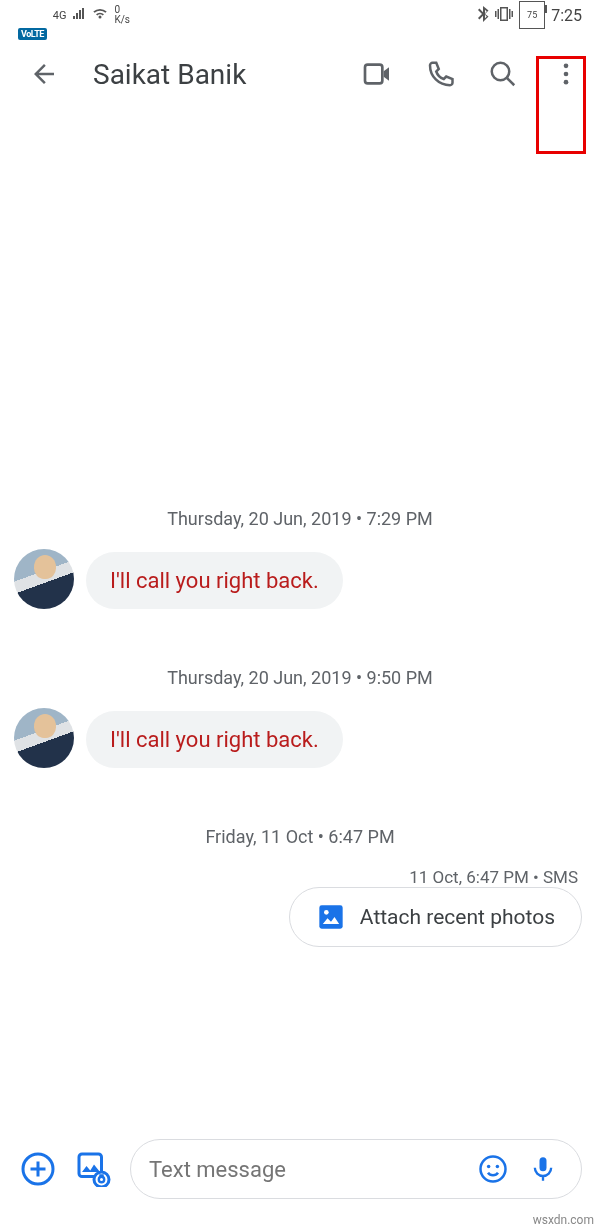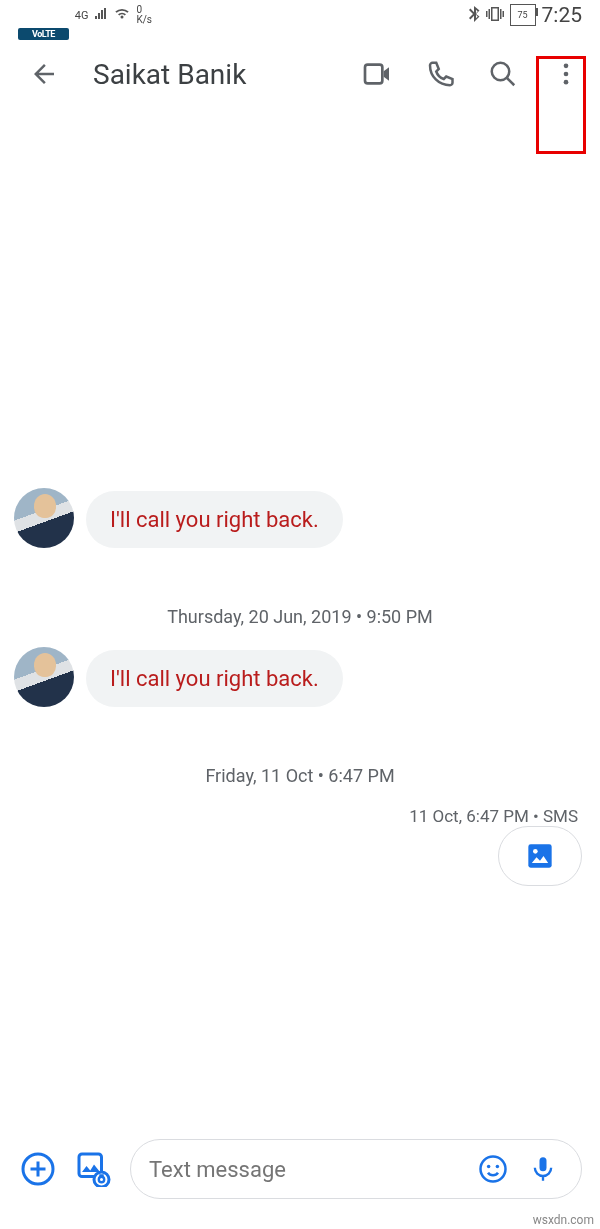--- a/index.html
+++ b/index.html
@@ -23,25 +23,25 @@
       height: 30px;
       font-size: 14px;
       color: #444;
     }
     .status-left, .status-right {
       display: flex;
       align-items: center;
       gap: 6px;
     }
     .volte-badge {
-      background: #0c4a6e;
+      background: #0369a1;
       color: #fff;
       font-size: 9px;
       font-weight: 700;
-      padding: 1px 14px;
+      padding: 1px 3px;
       border-radius: 2px;
       letter-spacing: -0.5px;
       margin-top: 37px;
     }
     .app-bar {
       display: flex;
       align-items: center;
       padding: 20px 10px 20px 20px;
       gap: 15px;
     }
@@ -205,25 +205,25 @@
     <span>
       <svg width="11" height="16" viewBox="0 0 11 16">
           <path fill="#555" d="M5 0v6.2L1.4 2.6 0 4l4 4-4 4 1.4 1.4L5 9.8V16l5.5-5.5L7 8l3.5-3.5L5 0zm2 3.8L8.7 5.5 7 7.2V3.8zm0 8.4V8.8l1.7 1.7L7 12.2z"></path>
         </svg>
     </span>
     <span>
       <svg width="18" height="14" viewBox="0 0 18 14">
           <path fill="#555" d="M0 4h1.5v6H0V4zm2.5-2H4v10H2.5V2zM14 2h1.5v10H14V2zm2.5 2H18v6h-1.5V4zM5 0h8v14H5V0zm1.5 1.5v11h5v-11h-5z"></path>
         </svg>
     </span>
-    <span style="border:1px solid #555;width:26px;height:22px;display:flex;align-items:center;justify-content:center;font-size:9px;position:relative;">
+    <span style="border:1px solid #555;width:26px;height:28px;display:flex;align-items:center;justify-content:center;font-size:9px;position:relative;">
       <span>75</span>
       <span style="position:absolute;right:-3px;top:3px;width:2px;height:8px;background:#555;"></span>
     </span>
-    <span style="font-size:21px;">7:25</span>
+    <span style="font-size:16px;">7:25</span>
   </div>
 </div>
 
 <div class="app-bar">
   <div class="icon-btn">
     <svg width="30" height="30" viewBox="0 0 24 24">
         <path fill="#5f6368" d="M20 11H7.8l5.6-5.6L12 4l-8 8 8 8 1.4-1.4L7.8 13H20v-2z"></path>
       </svg>
   </div>
   <div class="app-bar-title">Saikat Banik</div>
@@ -251,20 +251,21 @@
         <circle cx="12" cy="19" r="2" fill="#5f6368"></circle>
       </svg>
   </div>
 </div>
 
 <div class="highlight-box"></div>
 
 <div class="content">
   <div class="spacer"></div>
 
+  <div class="timestamp">Thursday, 20 Jun, 2019 • 7:29 PM</div>
   <div class="msg-row">
     <div class="avatar"></div>
     <div class="bubble grey">I'll call you right back.</div>
   </div>
 
   <div style="height:28px;"></div>
 
   <div class="timestamp">Thursday, 20 Jun, 2019 • 9:50 PM</div>
   <div class="msg-row">
     <div class="avatar"></div>
@@ -277,20 +278,21 @@
   <div class="sent-meta">11 Oct, 6:47 PM • SMS</div>
 
   <div class="attach-chip">
     <span class="photo-icon">
       <svg width="28" height="28" viewBox="0 0 24 24">
           <rect x="2" y="2" width="20" height="20" rx="2" fill="#1a73e8"></rect>
           <path fill="#fff" d="M5 18l4-5 3 3 3-4 4 6H5z"></path>
           <circle cx="8" cy="8" r="2" fill="#fff"></circle>
         </svg>
     </span>
+    <span>Attach recent photos</span>
   </div>
 </div>
 
 <div class="compose">
   <div class="compose-icon">
     <svg width="36" height="36" viewBox="0 0 24 24">
         <circle cx="12" cy="12" r="10" fill="none" stroke="#1a73e8" stroke-width="2"></circle>
         <path stroke="#1a73e8" stroke-width="2" d="M12 7v10M7 12h10"></path>
       </svg>
   </div>

